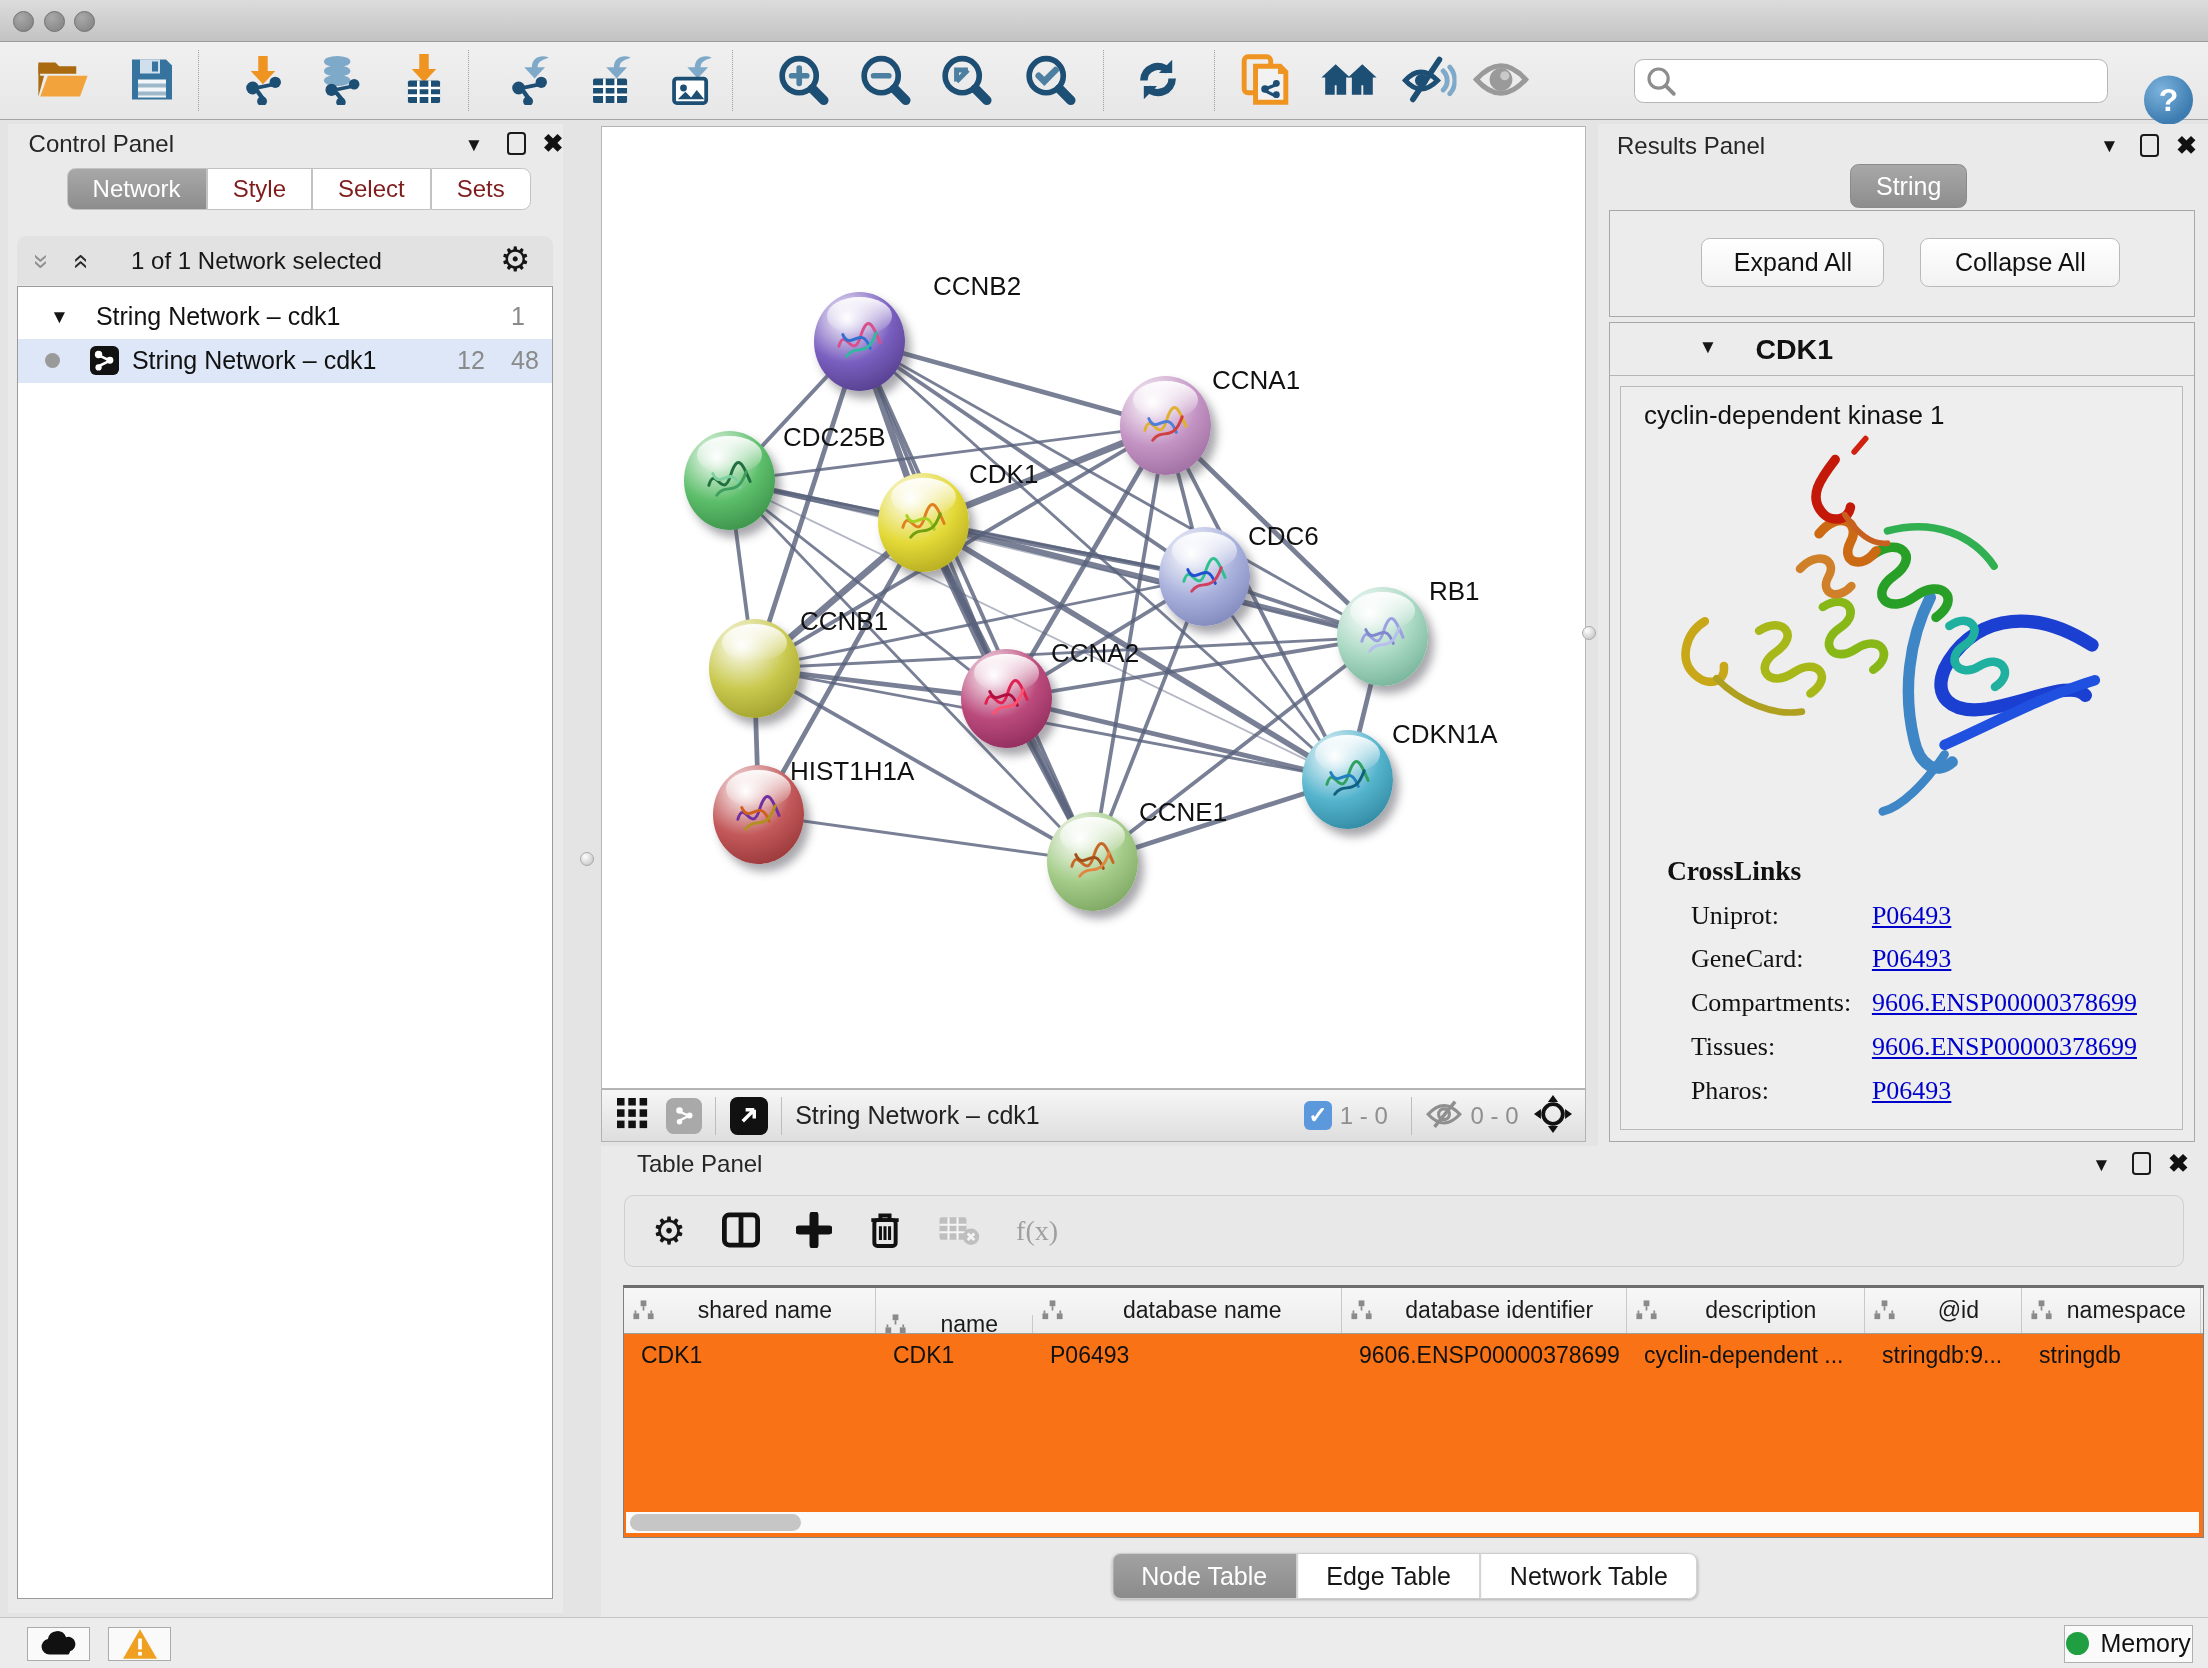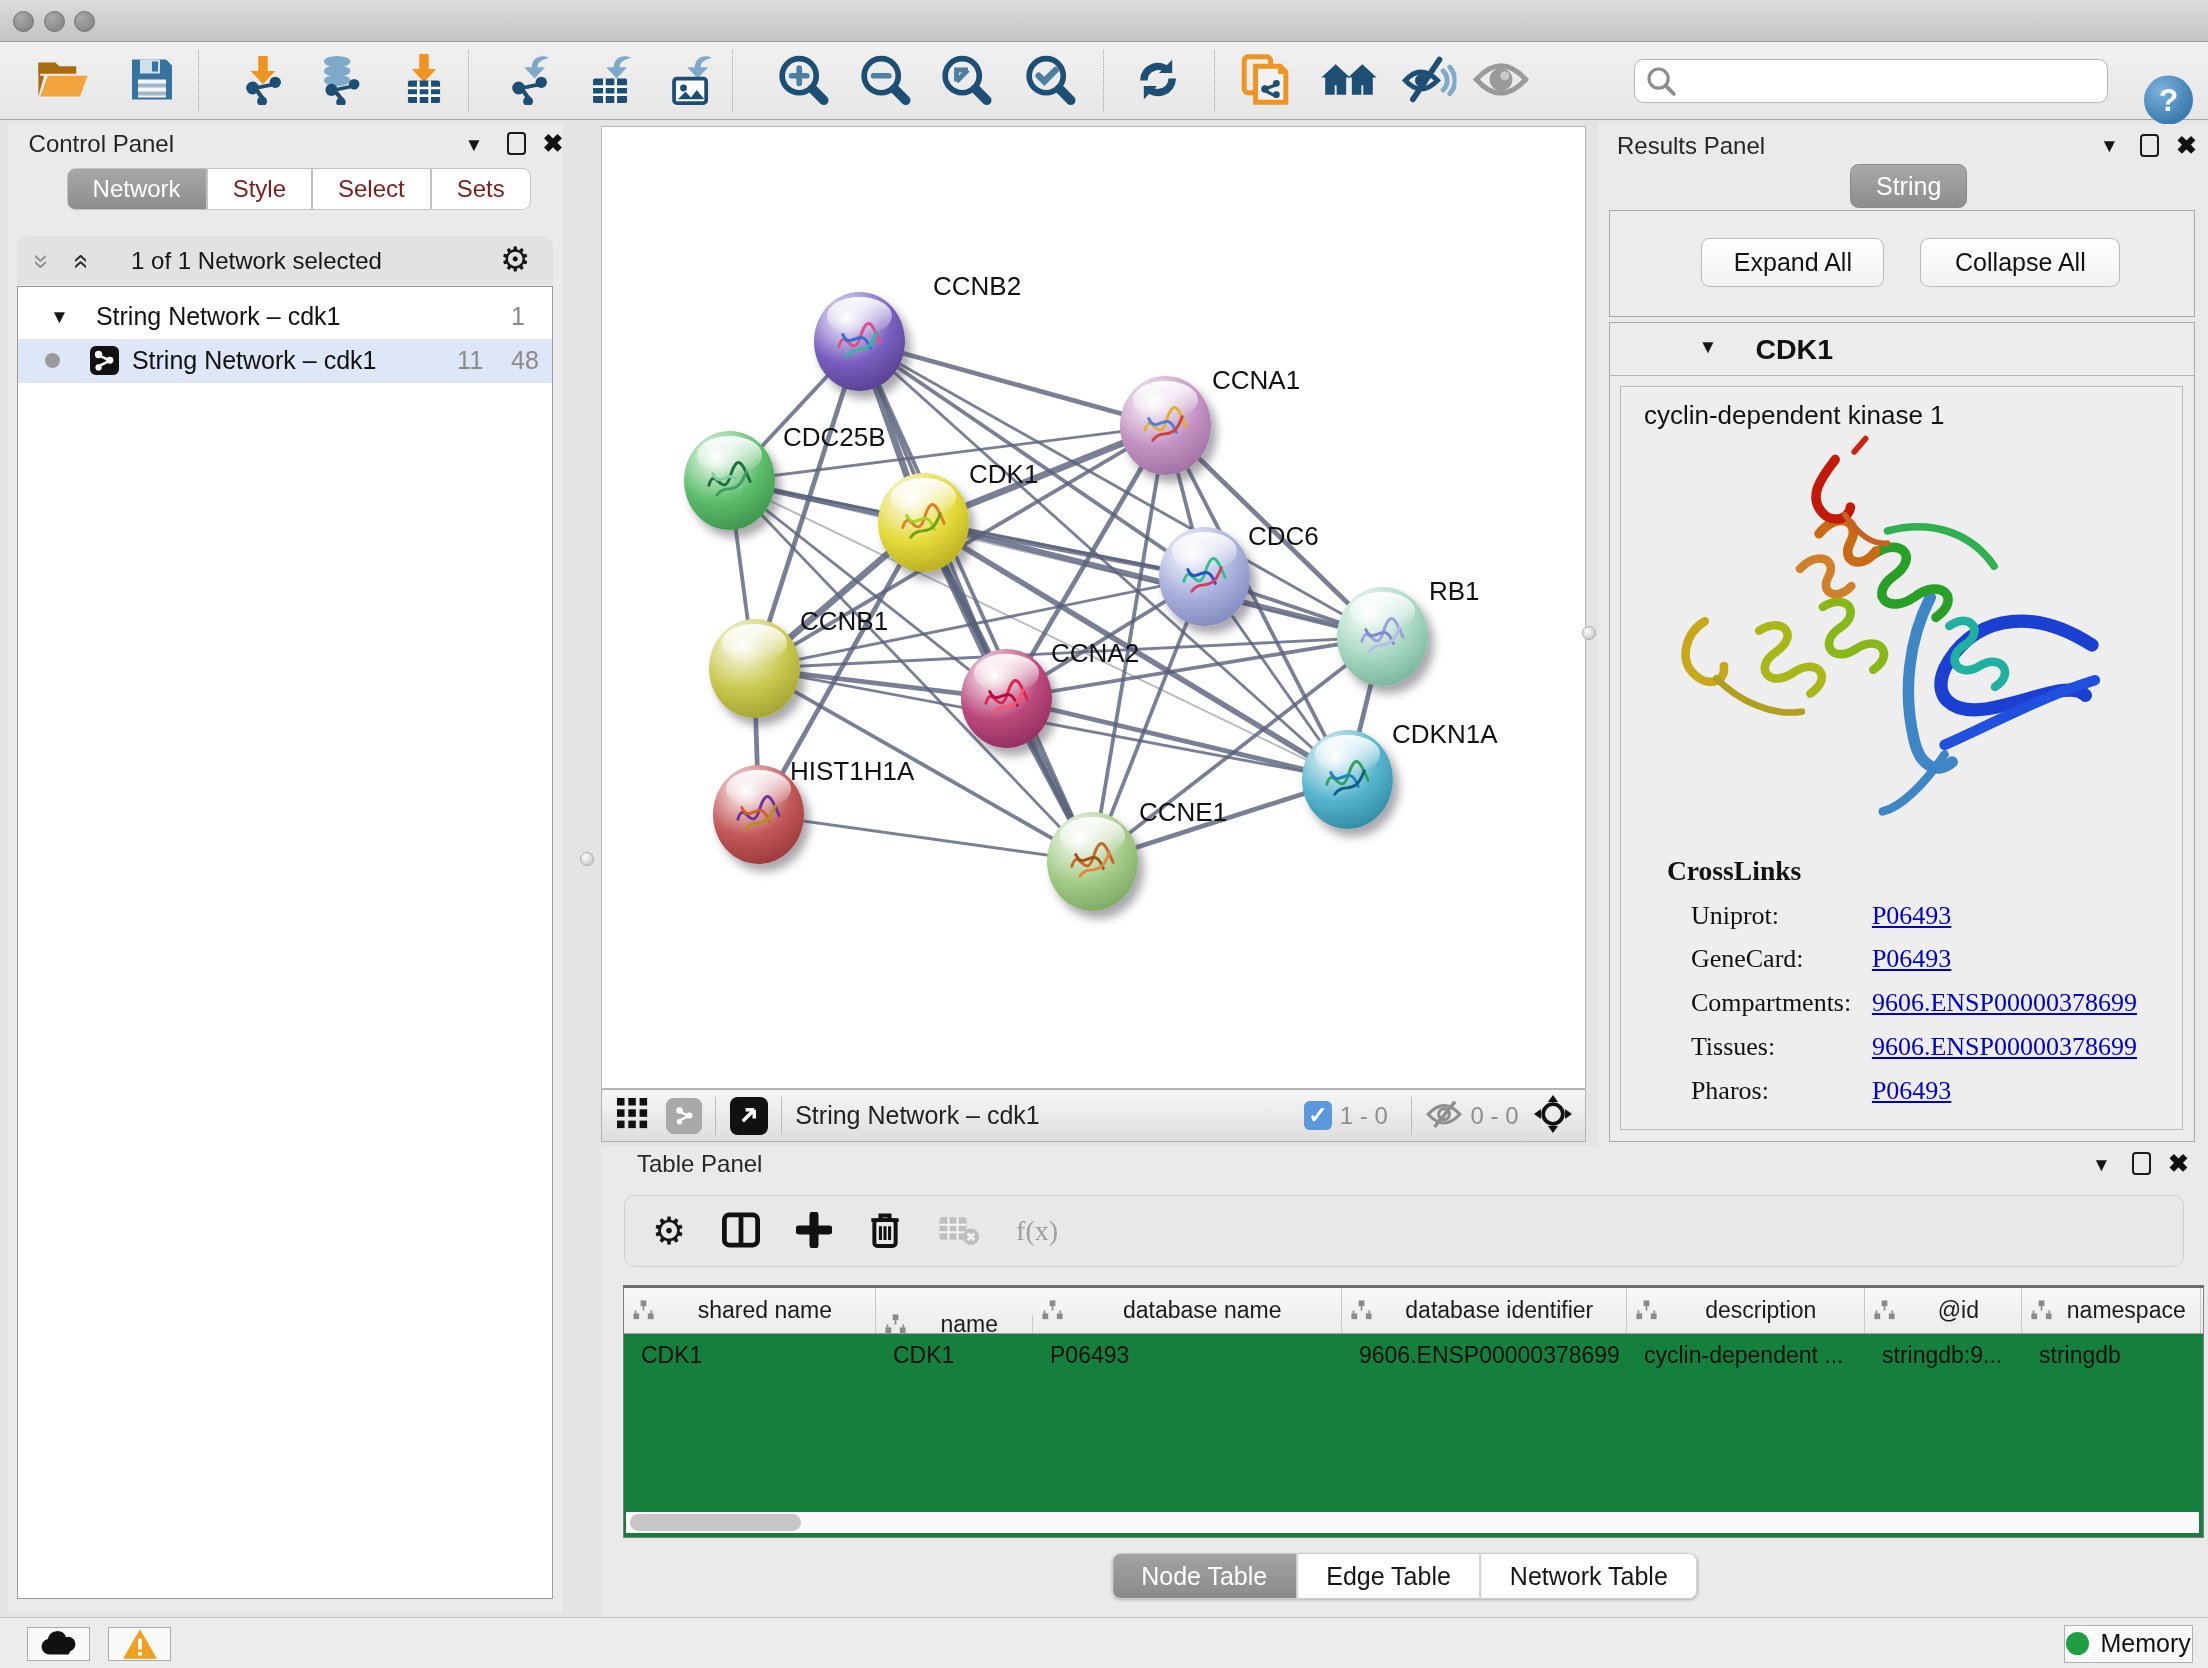--- a/index.html
+++ b/index.html
@@ -79,21 +79,21 @@
   #rp-inner { position:absolute; left:9.5px; top:63px; width:563px; height:744px; background:#eeeeee; border:1px solid #b9b9b9; }
   #rp-desc { position:absolute; left:23px; top:13.3px; font-size:26px; color:#111; }
   #xl-title { position:absolute; left:46px; top:468px; font-family:"Liberation Serif", serif; font-weight:bold; font-size:27.6px; color:#111; }
   .xl-row { position:absolute; left:70px; font-family:"Liberation Serif", serif; font-size:26px; color:#111; }
   .xl-row a { position:absolute; left:181px; color:#0000cc; text-decoration:underline; white-space:nowrap; }
 
   
   #table-panel { position:absolute; left:601px; top:1146px; width:1607px; height:471px; background:#eaeaea; }
   #tp-toolbar { position:absolute; left:23px; top:49px; width:1560px; height:72px; background:#e8e8e8; border:1px solid #cfcfcf;
     border-radius:9.5px; display:flex; align-items:center; gap:36px; padding-left:27px; }
-  #tp-table { position:absolute; left:22px; top:139px; width:1581px; height:253px; background:#15803d; border:1.9px solid #808080; border-top:3.8px solid #6e6e6e; }
+  #tp-table { position:absolute; left:22px; top:139px; width:1581px; height:253px; background:#f97316; border:1.9px solid #808080; border-top:3.8px solid #6e6e6e; }
   .th-row { display:flex; height:46px; background:linear-gradient(#f7f7f7,#ececec); border-bottom:1.9px solid #9f9f9f; }
   .th { display:flex; align-items:center; border-right:1px solid #c9c9c9; font-size:23px; color:#1b1b1b; }
   .th .lbl { margin:0 auto; padding:0 5.7px; white-space:nowrap; overflow:hidden; }
   .td-row { display:flex; height:44px; }
   .td { font-size:23px; color:#111; padding:7.6px 0 0 17px; white-space:nowrap; overflow:hidden; }
   #tp-scroll { position:absolute; left:1.9px; bottom:3.8px; width:1573px; height:21px; background:#fafafa; }
   #tp-thumb { position:absolute; left:3.8px; top:1.9px; width:171px; height:17px; border-radius:8.6px; background:#c6c6c6; }
   #tp-tabs { position:absolute; left:50%; transform:translateX(-50%); top:407px; display:flex;
     border-radius:8.6px; box-shadow:0 1px 2.9px rgba(0,0,0,.25); }
   .tp-tab { height:46px; padding:0 28.5px; background:#fff; border:1px solid #cdcdcd; font-size:25px; color:#161616;
@@ -325,21 +325,21 @@
         <svg width="28.5" height="28.5" viewBox="0 0 20 20">
             <g fill="#fff">
               <circle cx="6" cy="6" r="2.6"></circle>
               <circle cx="14" cy="10" r="2.4"></circle>
               <circle cx="6" cy="15" r="2.2"></circle>
               <path d="M5.5 5.5l8.5 4-.8 1.6-8.5-4zM6 15l8-4-.8-1.6-8 4z" transform="translate(0.4,0)"></path>
             </g>
           </svg>
       </span>
       <span style="margin-left:13.3px">String Network – cdk1</span>
-      <span class="count" style="left:439px">11</span>
+      <span class="count" style="left:439px">12</span>
       <span class="count" style="left:493px">48</span>
     </div>
   </div>
 </div>
 
 <div id="net-canvas">
   <svg id="edges" width="985" height="963" viewBox="0 0 1036 1012">
       <line x1="271" y1="225" x2="593" y2="314" stroke="#57607a" stroke-width="5" stroke-opacity="0.8" stroke-linecap="round"></line>
       <line x1="271" y1="225" x2="134" y2="372" stroke="#57607a" stroke-width="4" stroke-opacity="0.8" stroke-linecap="round"></line>
       <line x1="271" y1="225" x2="338" y2="416" stroke="#57607a" stroke-width="7" stroke-opacity="0.8" stroke-linecap="round"></line>

